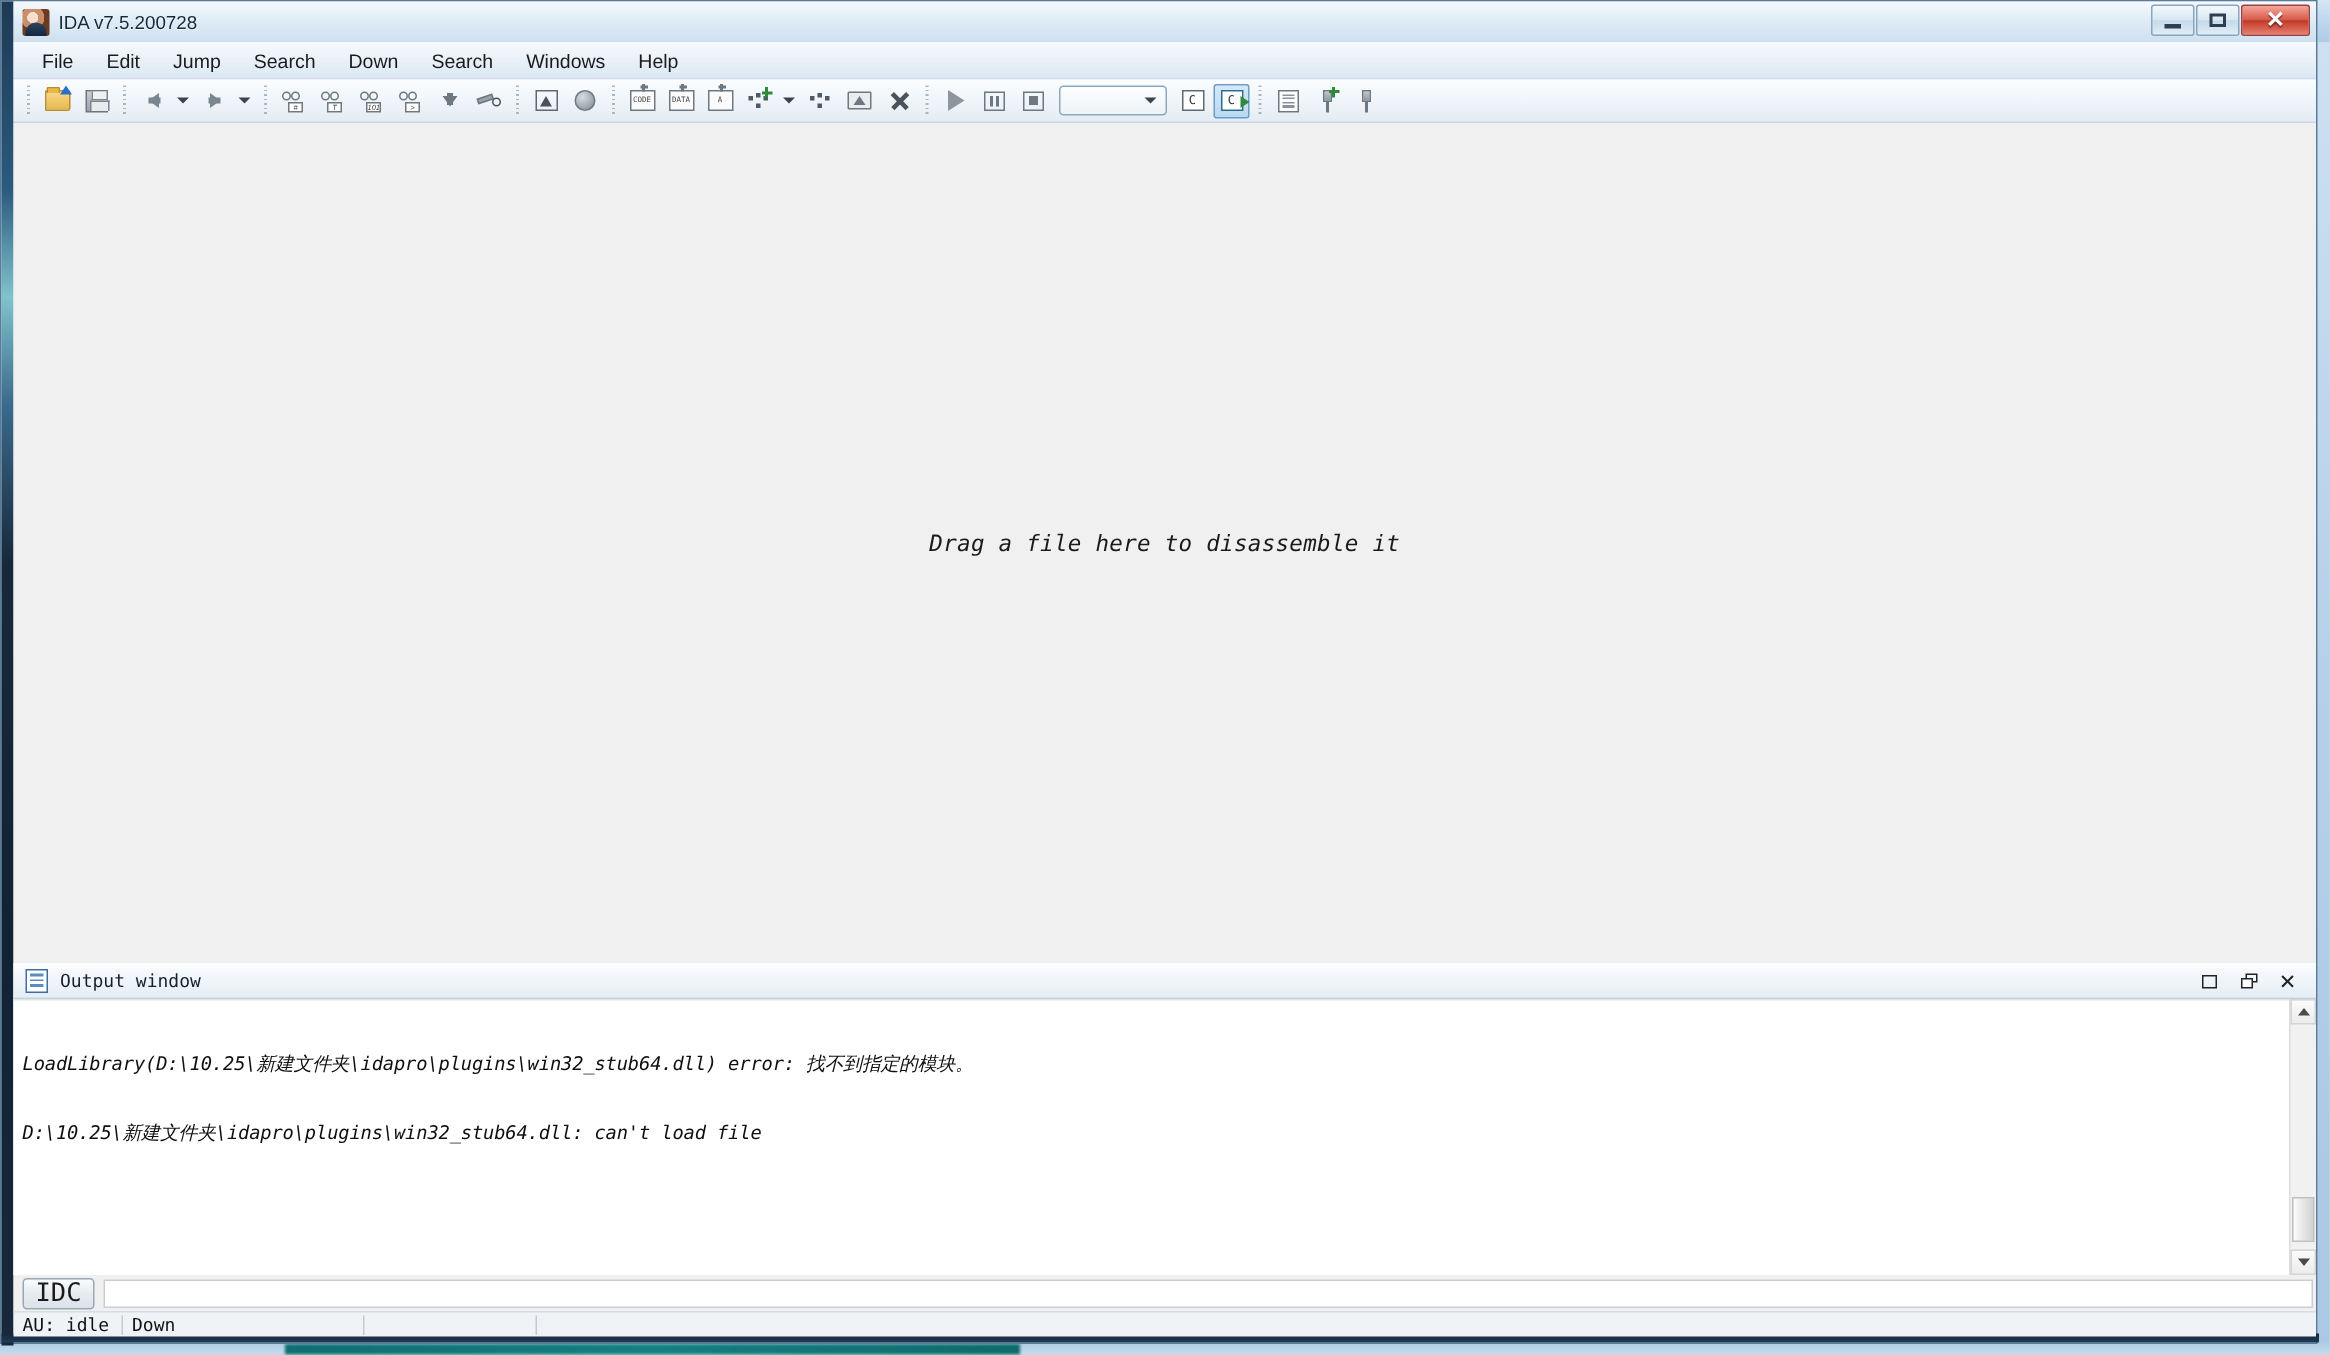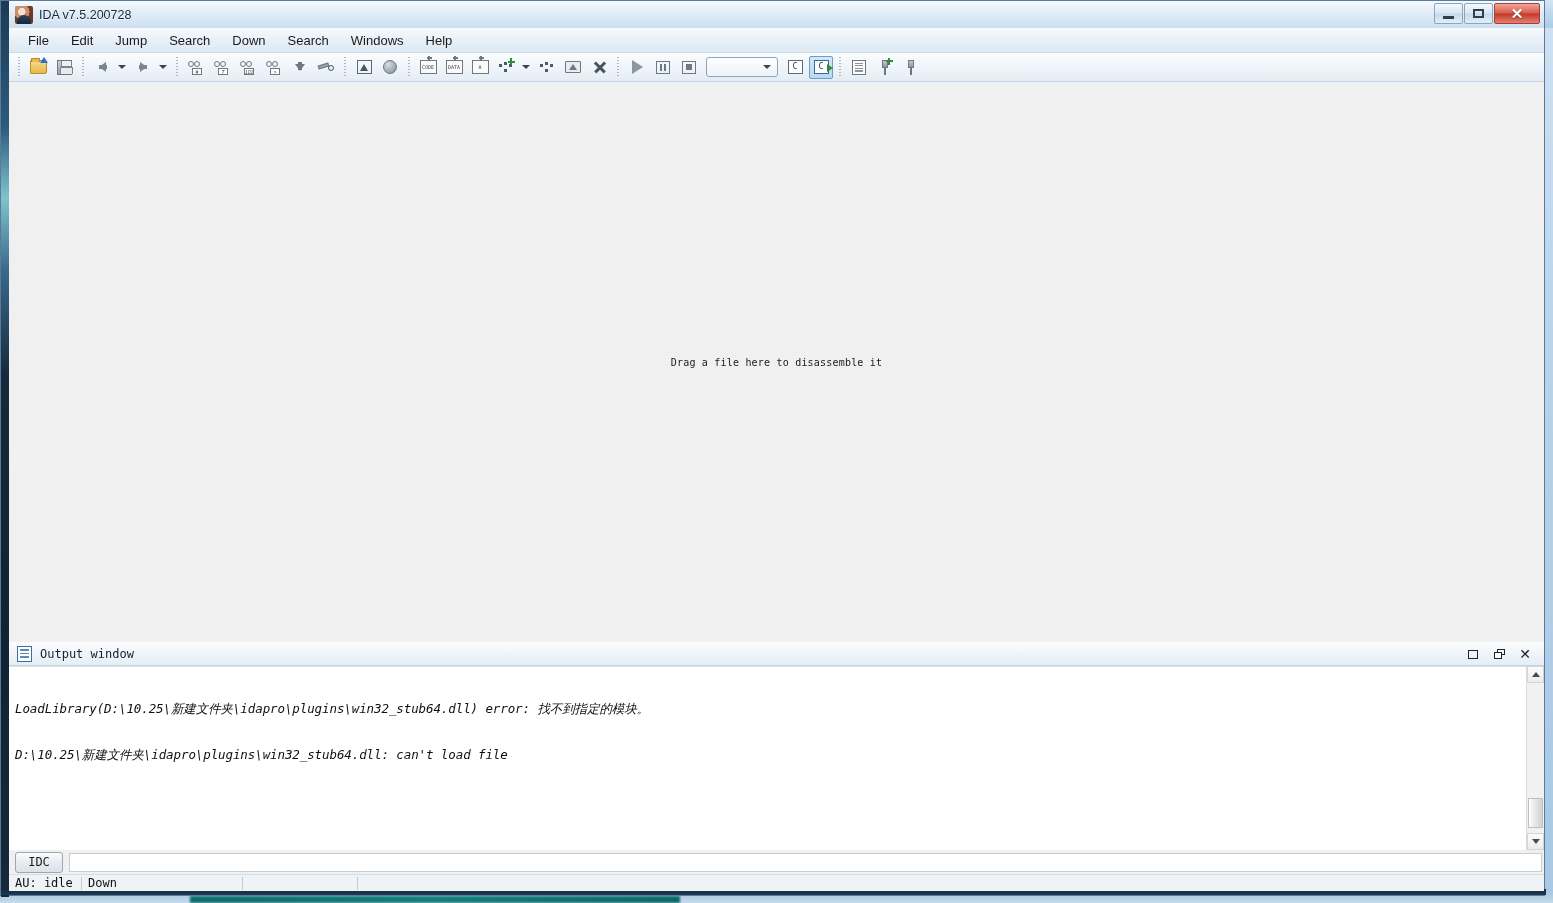--- a/index.html
+++ b/index.html
@@ -156,21 +156,21 @@
   }
 
   
   #disasm-area {
     position: absolute; left: 8px; top: 81px; right: 0; top: 81px;
     height: 560px; background: #f0f0f0;
     display: flex; align-items: center; justify-content: center;
   }
   #drop-hint {
     font-family: "DejaVu Sans Mono", "Liberation Mono", monospace;
-    font-size: 10px; color: #1a1a1a; letter-spacing: 0.2px;
+    font-size: 15px; color: #1a1a1a; letter-spacing: 0.2px; font-style: italic;
   }
 
   
   #output-window {
     position: absolute; left: 8px; top: 641px; right: 0; height: 208px;
     background: #ffffff;
   }
   #output-titlebar {
     position: relative; height: 24px;
     background: linear-gradient(180deg,#fcfdfe,#eef4fa 55%,#e5edf5);
@@ -255,21 +255,21 @@
   #idc-bar {
     position: absolute; left: 8px; top: 849px; right: 0; height: 24px;
     background: #f0f0f0; display: flex; align-items: center;
     padding-left: 6px; box-sizing: border-box;
   }
   #idc-button {
     width: 46px; height: 19px; flex: none;
     border: 1px solid #9aa7b4; border-radius: 3px;
     background: linear-gradient(180deg,#fafcfd,#e6ebf0 52%,#dbe2e9);
     font-family: "DejaVu Sans Mono", "Liberation Mono", monospace;
-    font-size: 12px; color: #1a1a1a;
+    font-size: 17px; color: #1a1a1a;
     display: flex; align-items: center; justify-content: center;
   }
   #idc-input {
     flex: 1; height: 19px; margin-left: 6px; margin-right: 2px;
     background: #ffffff; border: 1px solid #c6cdd4; box-sizing: border-box;
     font-family: "DejaVu Sans Mono", "Liberation Mono", monospace;
     font-size: 11.5px; padding-left: 4px; color: #111;
     display: flex; align-items: center;
   }
 

